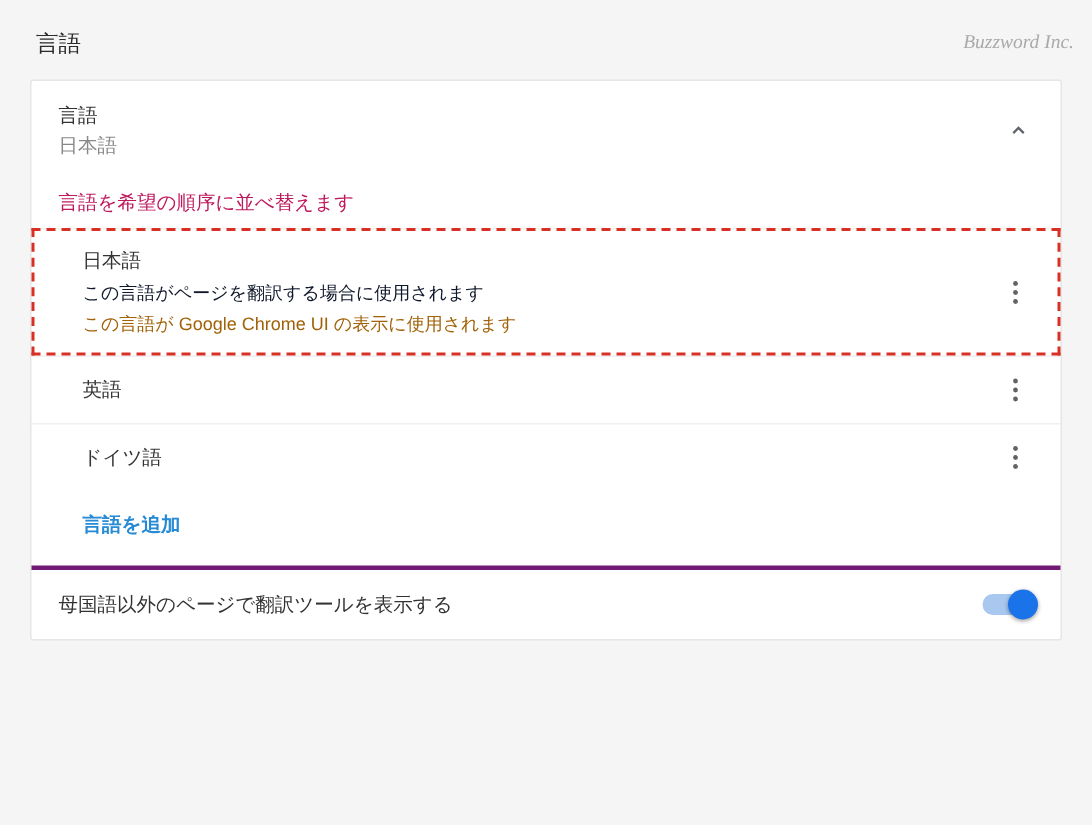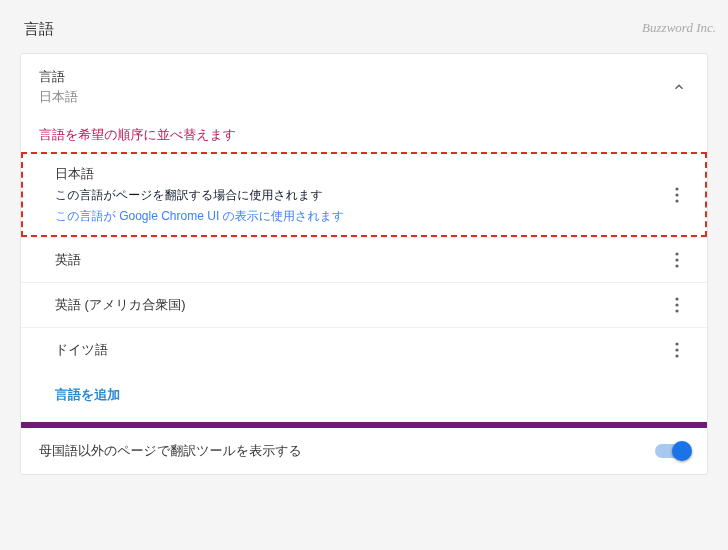--- a/index.html
+++ b/index.html
@@ -64,29 +64,29 @@
   }
   .lang-row.highlighted {
     outline: 2px dashed #d93025;
     outline-offset: -2px;
     padding-top: 12px;
     padding-bottom: 12px;
   }
   .lang-texts { flex: 1; display:flex; flex-direction:column; gap:4px;}
   .lang-name { font-size: 13px; color: #333; }
   .lang-desc { font-size: 12px; color: #0f172a; }
-  .lang-active-note { font-size: 12px; color: #3b82f6; }
+  .lang-active-note { font-size: 12px; color: #a16207; }
   .dots-btn { width: 24px; height: 24px; display:flex; align-items:center; justify-content:center; cursor:pointer; border-radius:50%;}
   .add-link-row { padding: 14px 18px 18px 34px; }
   .add-link { color: #278ad4; font-size: 13px; cursor:pointer;font-weight:bold; }
   .option-row {
     display: flex;
     align-items: center;
     padding: 14px 18px;
-    border-top: 6px solid #701a75;
+    border-top: 3px solid #701a75;
   }
   .option-row .label { flex:1; font-size:13px; color:#333; }
   .toggle {
     width: 34px; height: 14px; border-radius:7px; position:relative; cursor:pointer;
   }
   .toggle .knob {
     position:absolute; top:-3px; width:20px; height:20px; border-radius:50%; box-shadow:0 1px 3px rgba(0,0,0,0.4);
   }
   .toggle.on { background:#a8c8f0; }
   .toggle.on .knob { right:-3px; background:#1a73e8; }
@@ -139,32 +139,20 @@
       </div>
       <div class="dots-btn">
         <svg width="4" height="16" viewBox="0 0 4 16">
             <circle cx="2" cy="2" r="1.6" fill="#5f6368"></circle>
             <circle cx="2" cy="8" r="1.6" fill="#5f6368"></circle>
             <circle cx="2" cy="14" r="1.6" fill="#5f6368"></circle>
           </svg>
       </div>
     </div>
 
-    <div class="lang-row">
-      <div class="lang-texts">
-        <div class="lang-name">英語 (アメリカ合衆国)</div>
-      </div>
-      <div class="dots-btn">
-        <svg width="4" height="16" viewBox="0 0 4 16">
-            <circle cx="2" cy="2" r="1.6" fill="#5f6368"></circle>
-            <circle cx="2" cy="8" r="1.6" fill="#5f6368"></circle>
-            <circle cx="2" cy="14" r="1.6" fill="#5f6368"></circle>
-          </svg>
-      </div>
-    </div>
 
     <div class="lang-row">
       <div class="lang-texts">
         <div class="lang-name">ドイツ語</div>
       </div>
       <div class="dots-btn">
         <svg width="4" height="16" viewBox="0 0 4 16">
             <circle cx="2" cy="2" r="1.6" fill="#5f6368"></circle>
             <circle cx="2" cy="8" r="1.6" fill="#5f6368"></circle>
             <circle cx="2" cy="14" r="1.6" fill="#5f6368"></circle>

